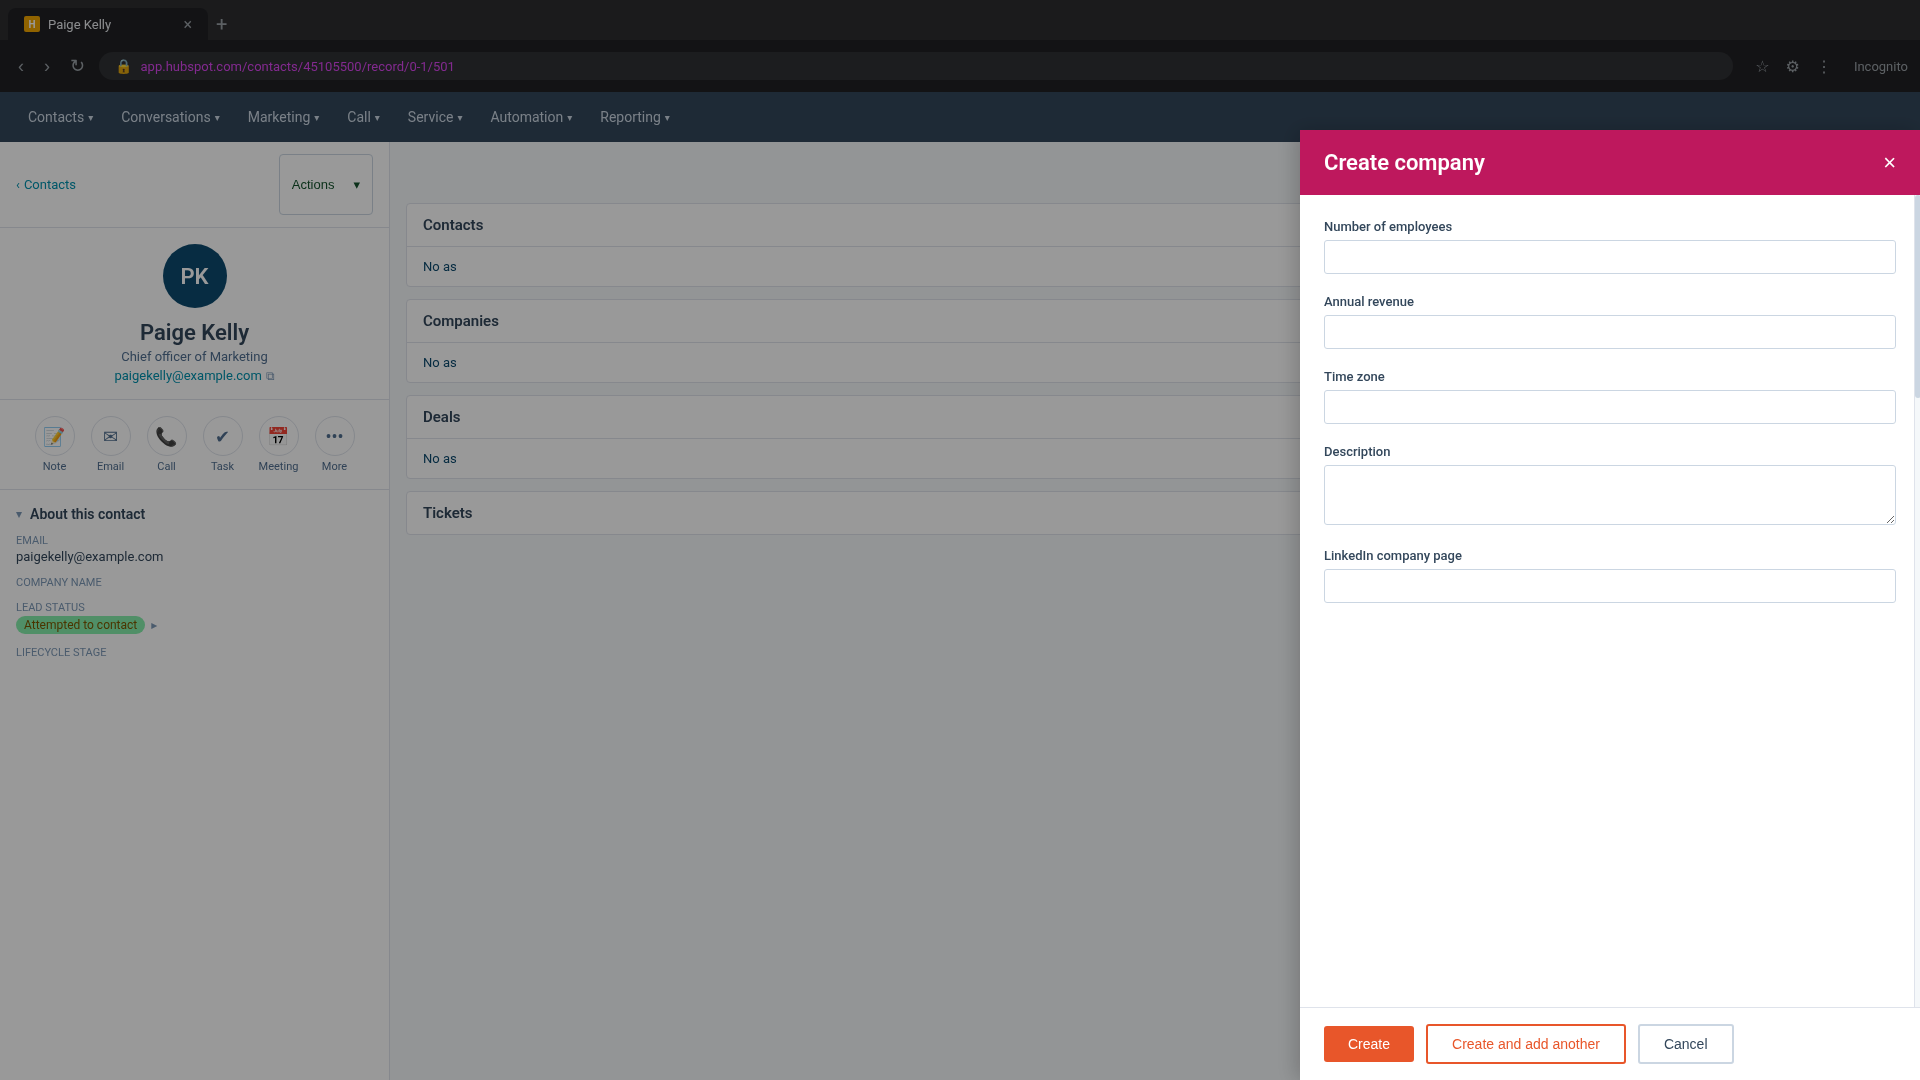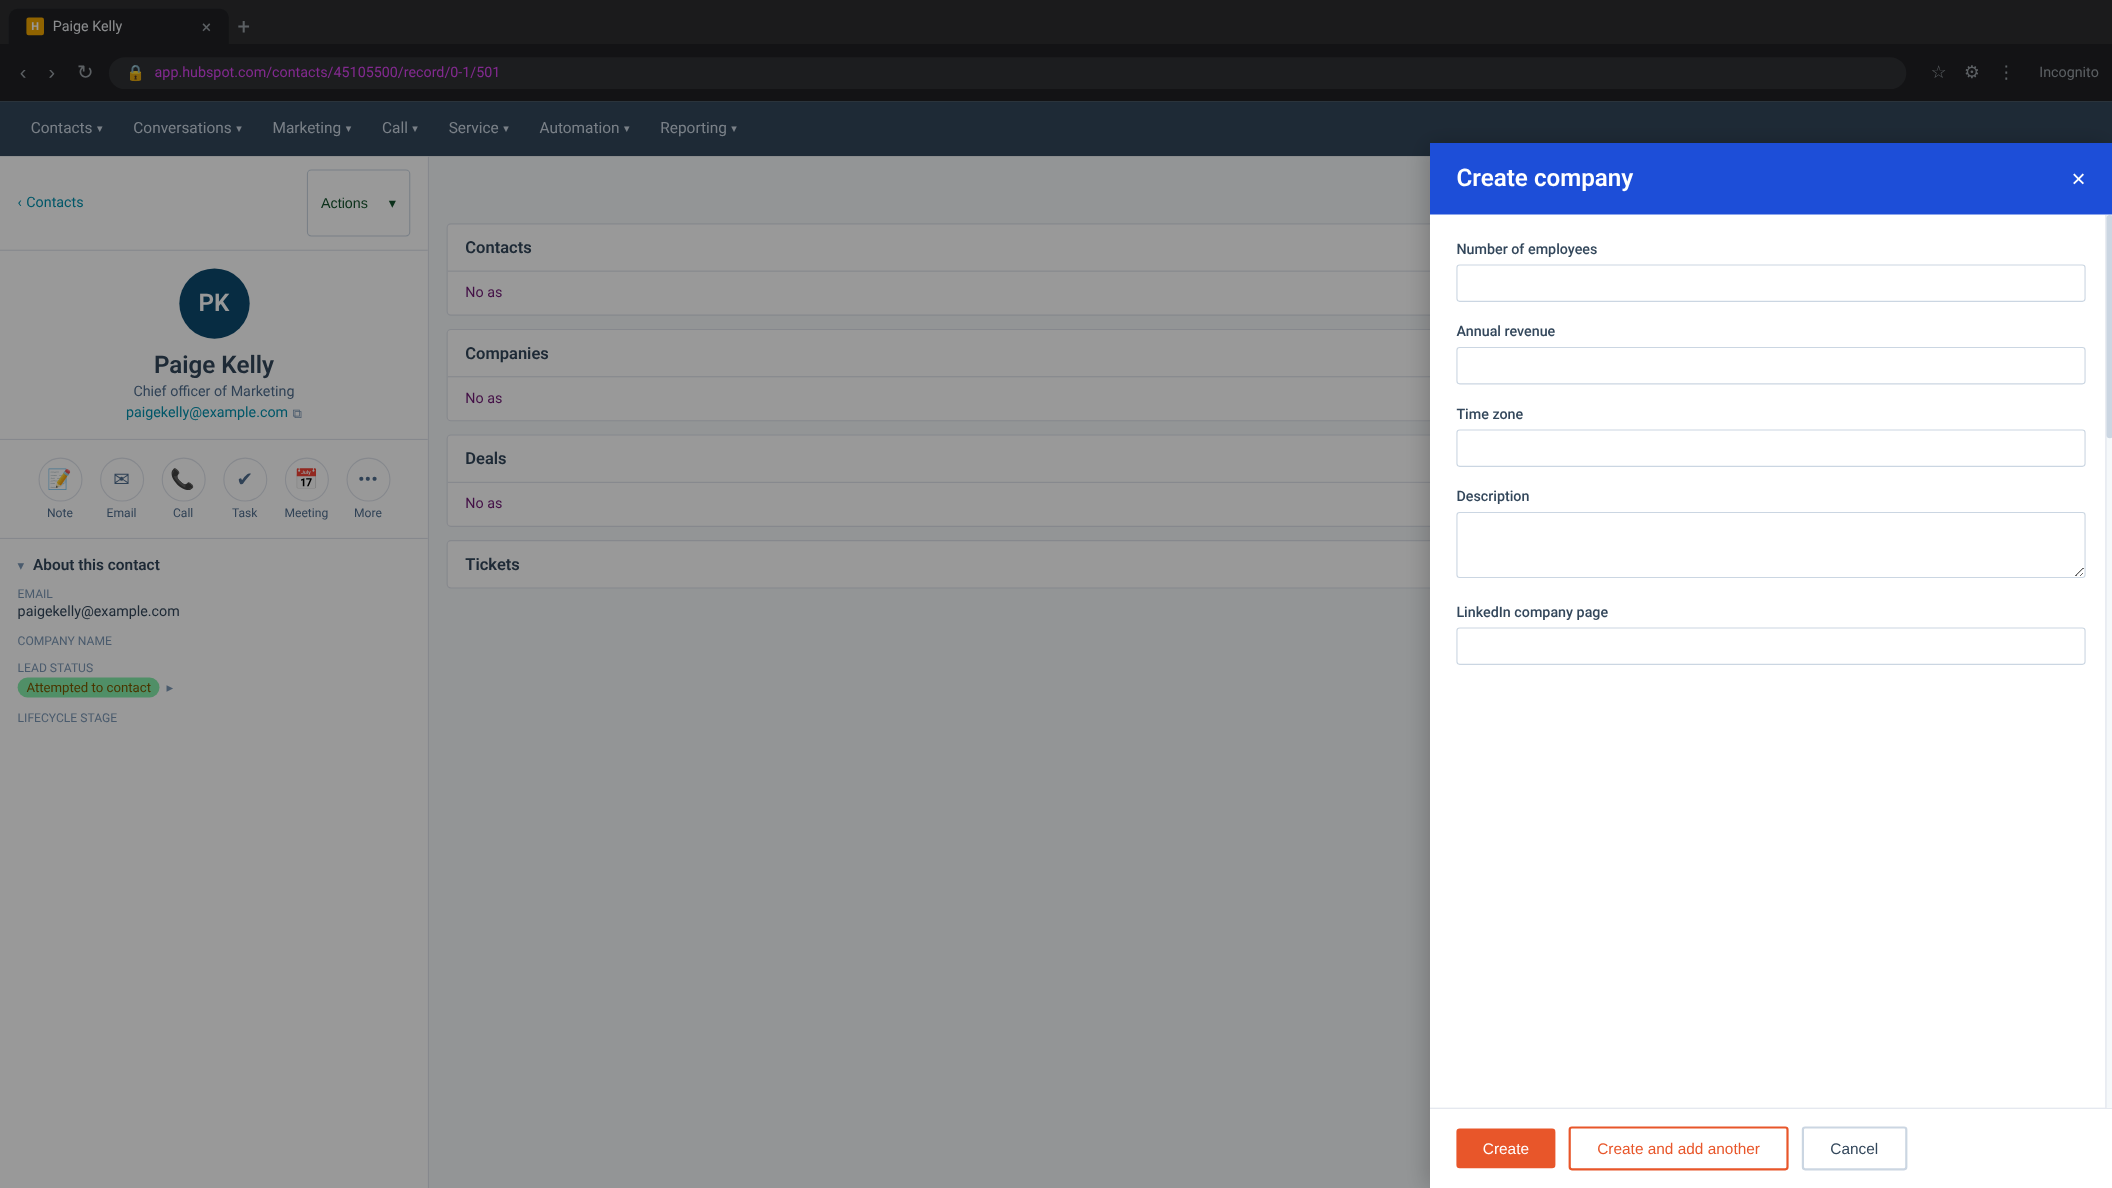--- a/index.html
+++ b/index.html
@@ -55,28 +55,28 @@
     .lead-status { display: flex; align-items: center; gap: 6px; }
     .status-tag { background: #86efac; color: #7c5800; font-size: 12px; padding: 2px 8px; border-radius: 10px; }
     .status-arrow { color: #7c98b6; font-size: 12px; cursor: pointer; }
 
     
     .main-content { flex: 1; overflow-y: auto; background: #f5f8fa; padding: 16px; position: relative; }
     .content-section { background: white; border: 1px solid #dfe3eb; border-radius: 4px; margin-bottom: 12px; }
     .section-row { padding: 12px 16px; border-bottom: 1px solid #dfe3eb; display: flex; align-items: center; justify-content: space-between; }
     .section-row:last-child { border-bottom: none; }
     .section-row-title { font-size: 15px; font-weight: 600; color: #33475b; }
-    .no-assoc { color: #701a75; font-size: 13px; padding: 12px 16px; }
+    .no-assoc { color: #0c4a6e; font-size: 13px; padding: 12px 16px; }
 
     
     .overlay-backdrop { position: fixed; top: 0; left: 0; width: 100%; height: 100%; background: rgba(0,0,0,0.4); z-index: 100; }
 
     
     .modal { position: fixed; top: 130px; right: 0; width: 620px; height: calc(1080px - 130px); background: white; box-shadow: -4px 0 20px rgba(0,0,0,0.2); z-index: 200; display: flex; flex-direction: column; }
-    .modal-header { background: #1d4ed8; padding: 20px 24px; display: flex; align-items: center; justify-content: space-between; flex-shrink: 0; }
+    .modal-header { background: #be185d; padding: 20px 24px; display: flex; align-items: center; justify-content: space-between; flex-shrink: 0; }
     .modal-title { color: white; font-size: 22px; font-weight: 600; }
     .modal-close { color: white; font-size: 22px; cursor: pointer; background: none; border: none; line-height: 1; }
     .modal-body { flex: 1; overflow-y: auto; padding: 24px; }
     .form-group { margin-bottom: 20px; }
     .form-label { font-size: 13px; font-weight: 500; color: #33475b; margin-bottom: 6px; display: block; }
     .form-input { width: 100%; border: 1px solid #cbd6e2; border-radius: 3px; padding: 8px 10px; font-size: 14px; color: #33475b; outline: none; }
     .form-textarea { width: 100%; border: 1px solid #cbd6e2; border-radius: 3px; padding: 8px 10px; font-size: 14px; color: #33475b; outline: none; resize: vertical; min-height: 60px; }
     .modal-footer { padding: 16px 24px; border-top: 1px solid #dfe3eb; display: flex; align-items: center; gap: 12px; flex-shrink: 0; background: white; }
     .btn-create { background: #e8562a; color: white; border: none; padding: 10px 24px; border-radius: 3px; font-size: 14px; font-weight: 500; cursor: pointer; }
     .btn-create-another { background: white; color: #e8562a; border: 2px solid #e8562a; padding: 10px 24px; border-radius: 3px; font-size: 14px; font-weight: 500; cursor: pointer; }

